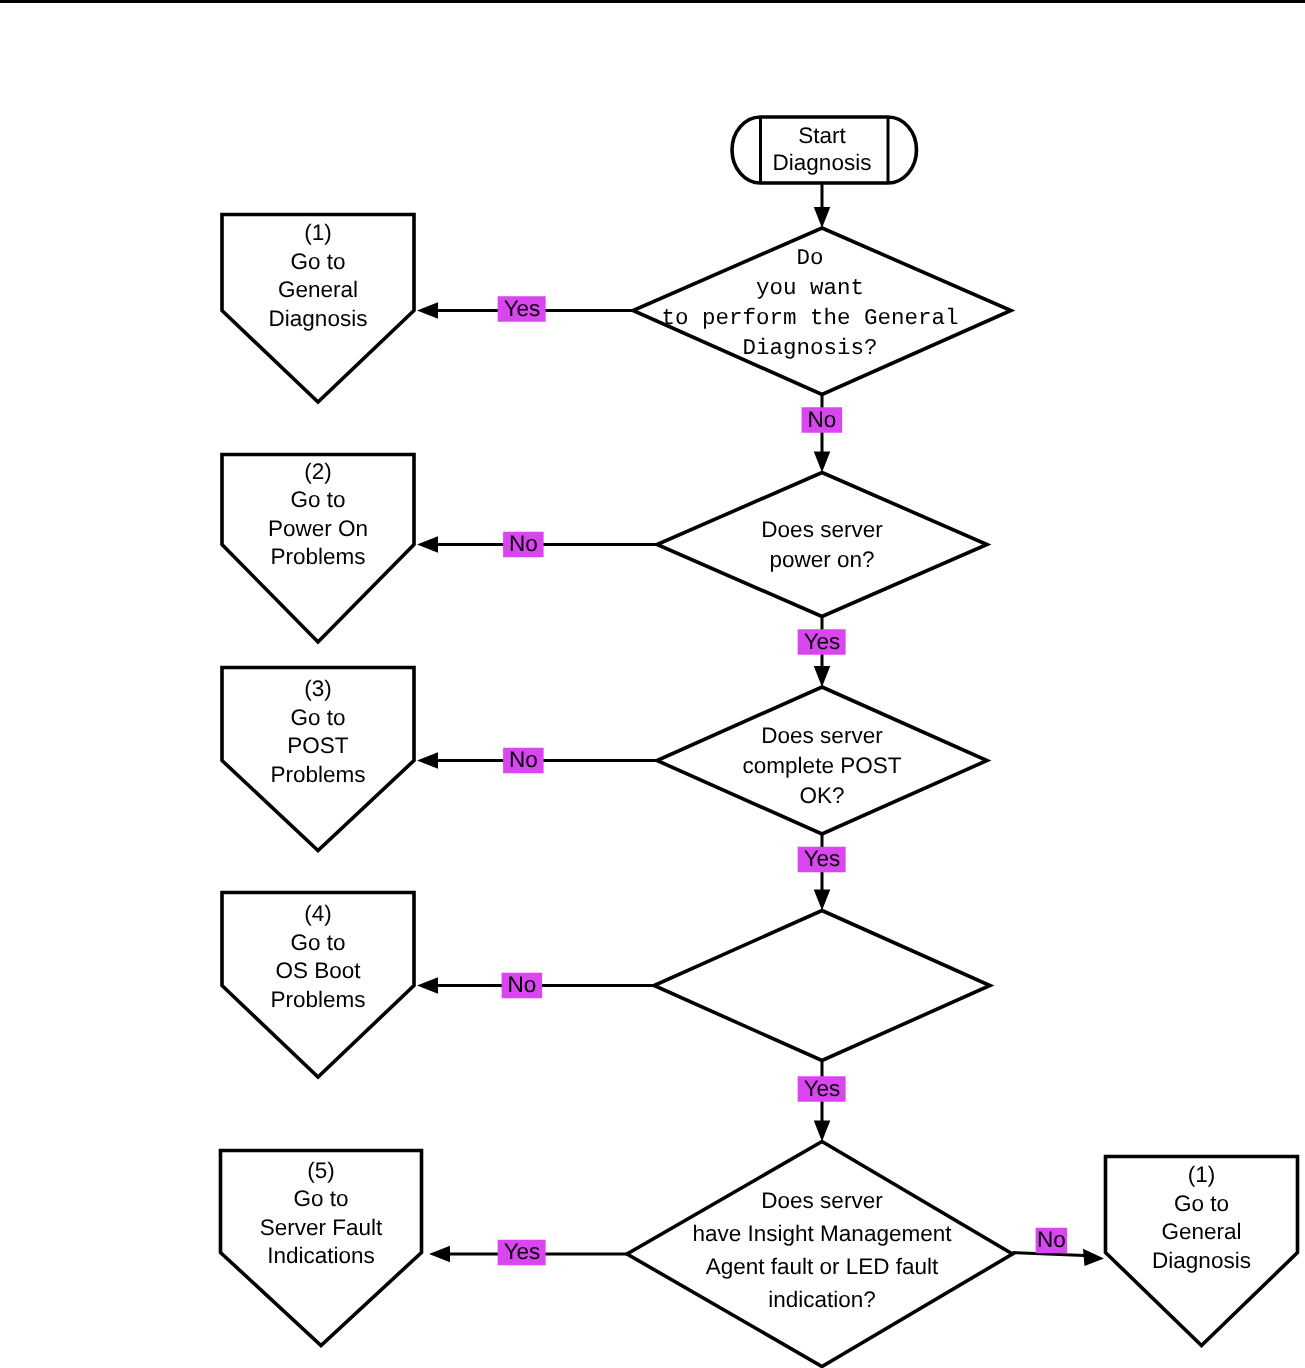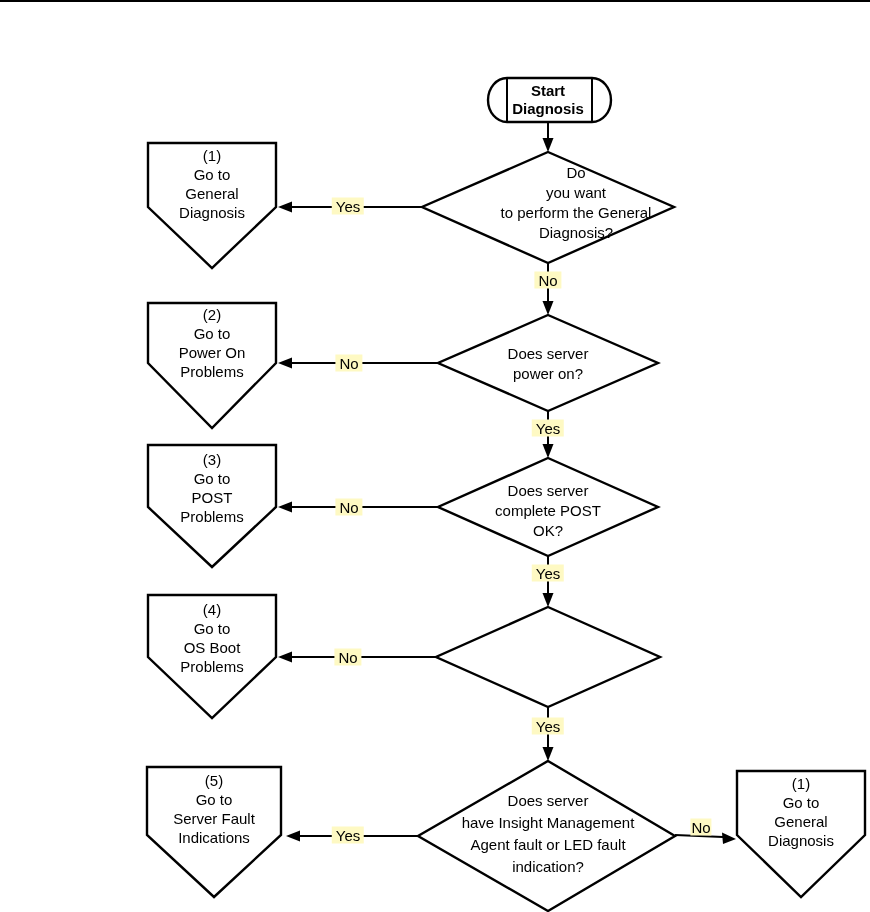--- a/index.html
+++ b/index.html
@@ -27,21 +27,21 @@
     position:absolute;
     transform:translateX(-50%);
     white-space:pre-line;
     text-align:center;
     font-size:15px;
     line-height:19px;
   }
   .edge-label{
     position:absolute;
     transform:translate(-50%,-50%);
-    background:#fef9c3;
+    background:#d946ef;
     padding:0 4px;
     font-size:15px;
     line-height:17px;
   }
 </style>
 </head>
 <body>
 
 <div class="canvas">
 
@@ -84,24 +84,24 @@
     <polygon class="head" points="278,363 292,357.5 292,368.5"></polygon>
     <polygon class="head" points="548,458 542.5,444 553.5,444"></polygon>
     <polygon class="head" points="278,507 292,501.5 292,512.5"></polygon>
     <polygon class="head" points="548,607 542.5,593 553.5,593"></polygon>
     <polygon class="head" points="278,657 292,651.5 292,662.5"></polygon>
     <polygon class="head" points="548,761 542.5,747 553.5,747"></polygon>
     <polygon class="head" points="286,836 300,830.5 300,841.5"></polygon>
     <polygon class="head" points="736,839 722,832.5 723,844 "></polygon>
   </svg>
 
-  <div class="node-text" style="left:548px;top:100px;line-height:18px;font-weight:bold;">Start
+  <div class="node-text" style="left:548px;top:100px;line-height:18px;">Start
 Diagnosis</div>
 
-  <div class="node-text" style="left:576px;top:203px;">Do
+  <div class="node-text" style="left:540px;top:203px;font-family:Liberation Mono, monospace;">Do
 you want
 to perform the General
 Diagnosis?</div>
   <div class="node-text" style="left:548px;top:364px;">Does server
 power on?</div>
   <div class="node-text" style="left:548px;top:511px;">Does server
 complete POST
 OK?</div>
   <div class="node-text" style="left:548px;top:834px;line-height:22px;">Does server
 have Insight Management

